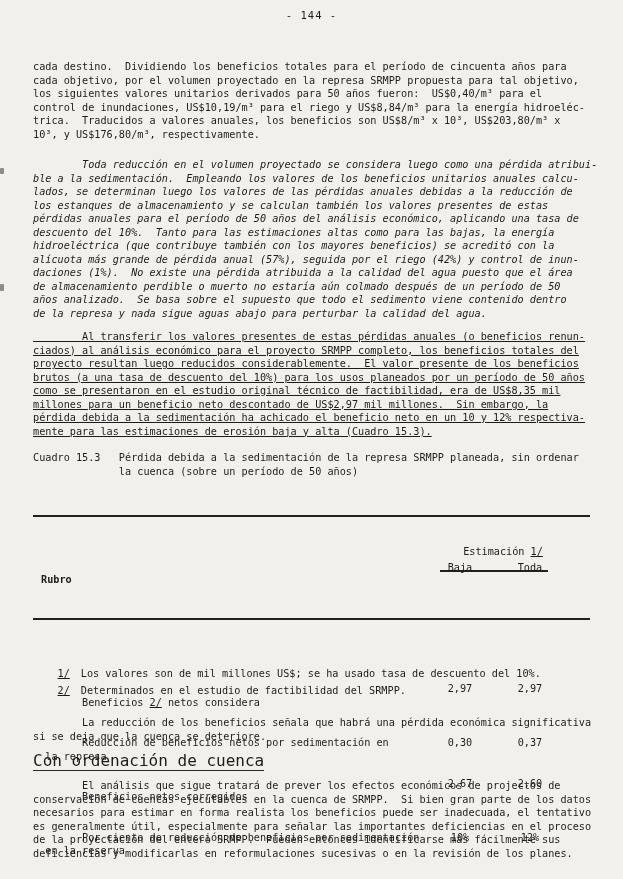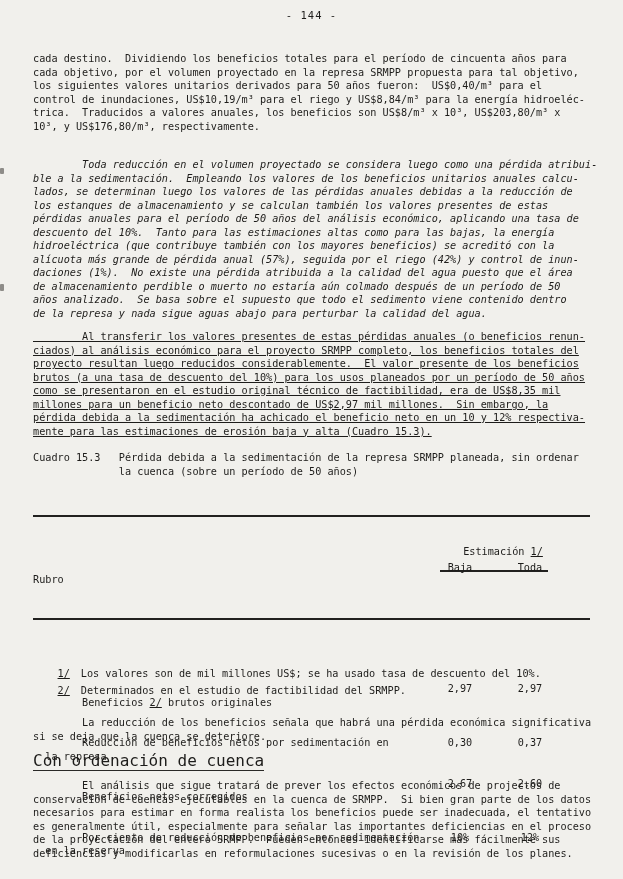--- a/index.html
+++ b/index.html
@@ -12,41 +12,41 @@
   .page {
     position:relative; width:623px; height:879px;
     background:#f1f0ec; overflow:hidden;padding-left:36px;
   }
   .mono { font-size:10.2px; line-height:13.5px; white-space:pre; }
   .pagenum {
     position:absolute; top:9px; left:0; width:623px;
     text-align:center; font-size:10.5px; letter-spacing:1px;
   }
   .block { position:absolute; left:33px; width:560px; }
-  .p1 { top:52px; }
+  .p1 { top:60px; }
   .p2 { top:158px;font-style:italic; }
   .p3 { top:330px;text-decoration:underline; }
   .caption { top:451px; }
   .p5 { top:716px; }
   .p6 { top:779px; }
   .heading-wrap { top:751px; }
   .heading {
     display:inline-block; font-size:16px; line-height:13.5px;
     border-bottom:1px solid #2a2927; padding-bottom:2px; white-space:pre;
   }
   
   .tbl { position:absolute; top:488px; left:33px; width:557px; }
   .rule { height:2px; background:#22211f; }
   .thead { position:relative; height:47px; }
   .est-label {
     position:absolute; top:1px; left:405px; width:130px;
     text-align:center; white-space:pre;
   }
   .est-rule { position:absolute; top:26px; left:407px; width:108px; height:2px; background:#22211f; }
-  .rubro-label { position:absolute; left:0; top:29px; }
+  .rubro-label { position:absolute; left:8px; top:29px;font-weight:bold; }
   .col-label { position:absolute; top:17px; width:60px; text-align:center; }
   .col-baja { left:397px; }
   .col-alta { left:467px; }
   .tbody { padding-top:8px; }
   .trow { position:relative; }
   .trow.h1 { height:13.5px; }
   .trow.h2 { height:27px; }
   .trow .lbl { white-space:pre; }
   .val { position:absolute; bottom:0; width:60px; text-align:center; }
   .val.baja { left:397px; }
@@ -110,21 +110,21 @@
     <div class="thead">
       <div class="est-label"><span>Estimación </span><span class="refnum">1/</span></div>
       <div class="est-rule"></div>
       <div class="rubro-label">Rubro</div>
       <div class="col-label col-baja">Baja</div>
       <div class="col-label col-alta">Toda</div>
     </div>
     <div class="rule mid"></div>
     <div class="tbody">
       <div class="trow h1">
-        <span class="lbl"><span>Beneficios </span><span class="refnum">2/</span><span> brutos originales</span></span>
+        <span class="lbl"><span>Beneficios </span><span class="refnum">2/</span><span> netos considera</span></span>
         <span class="val baja">2,97</span>
         <span class="val alta">2,97</span>
       </div>
       <div class="trow h2">
         <span class="lbl">Reducción de beneficios netos por sedimentación en
   la represa</span>
         <span class="val baja">0,30</span>
         <span class="val alta">0,37</span>
       </div>
       <div class="trow h1">

